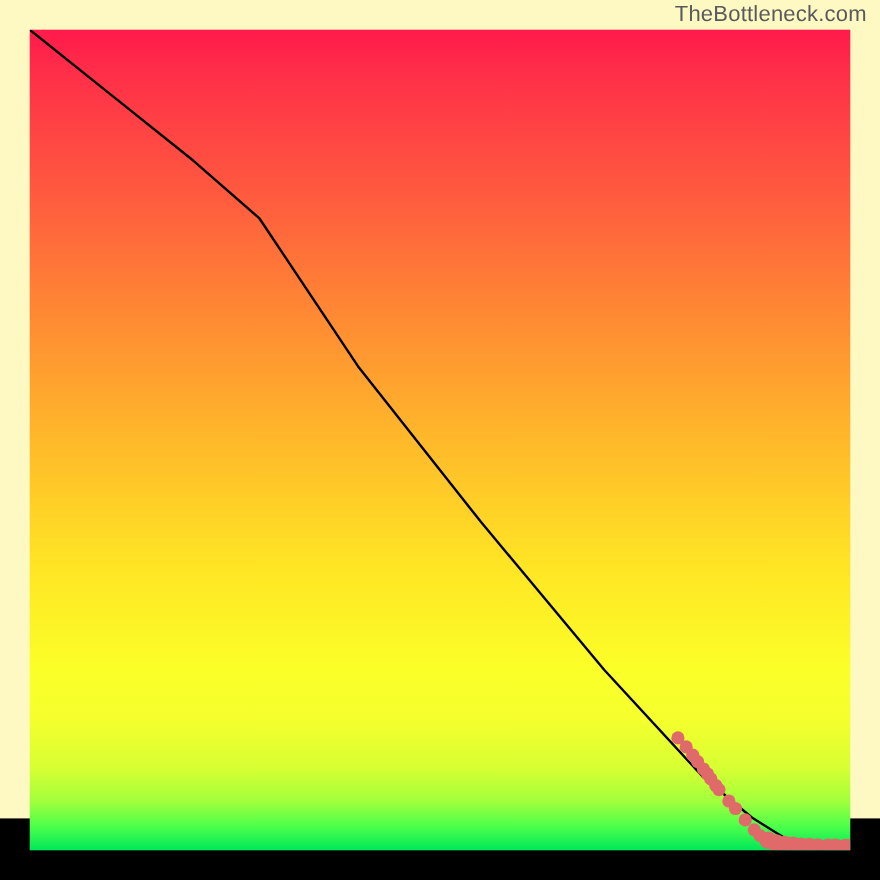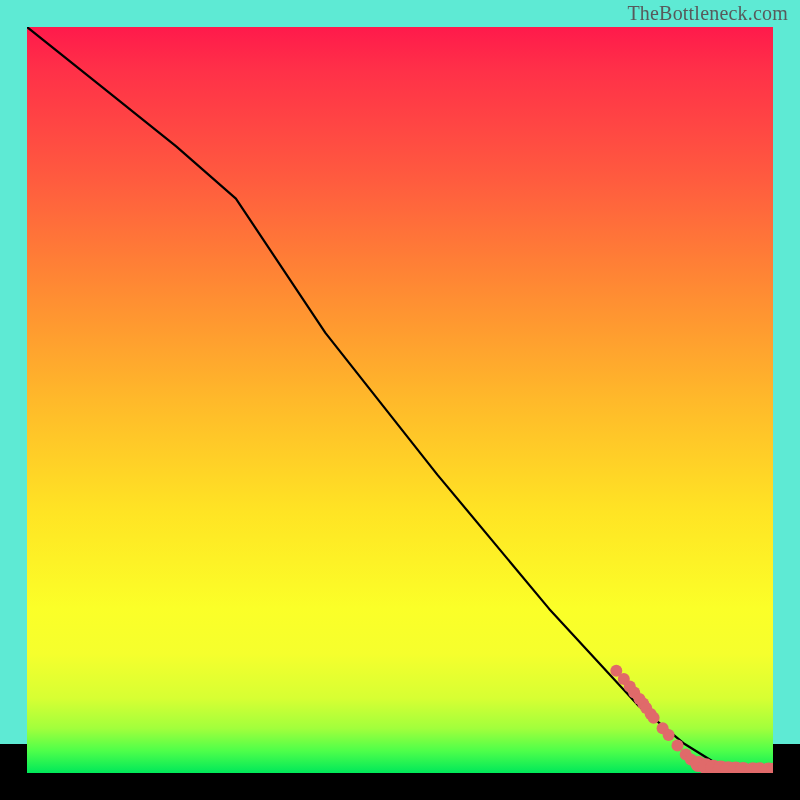--- a/index.html
+++ b/index.html
@@ -8,22 +8,21 @@
     width: 800px;
     height: 800px;
     background: #000;
     overflow: hidden;
     font-family: Arial, Helvetica, sans-serif;
   }
   .frame {
     position: relative;
     width: 800px;
     height: 744px;
-    background: #5eead4;
-    font-family: Liberation Serif, serif;
+    background: #fef9c3;
   }
   .watermark {
     position: absolute;
     top: 2px;
     right: 12px;
     font-size: 20px;
     font-weight: 500;
     color: #58595b;
     letter-spacing: 0.2px;
     z-index: 20;

